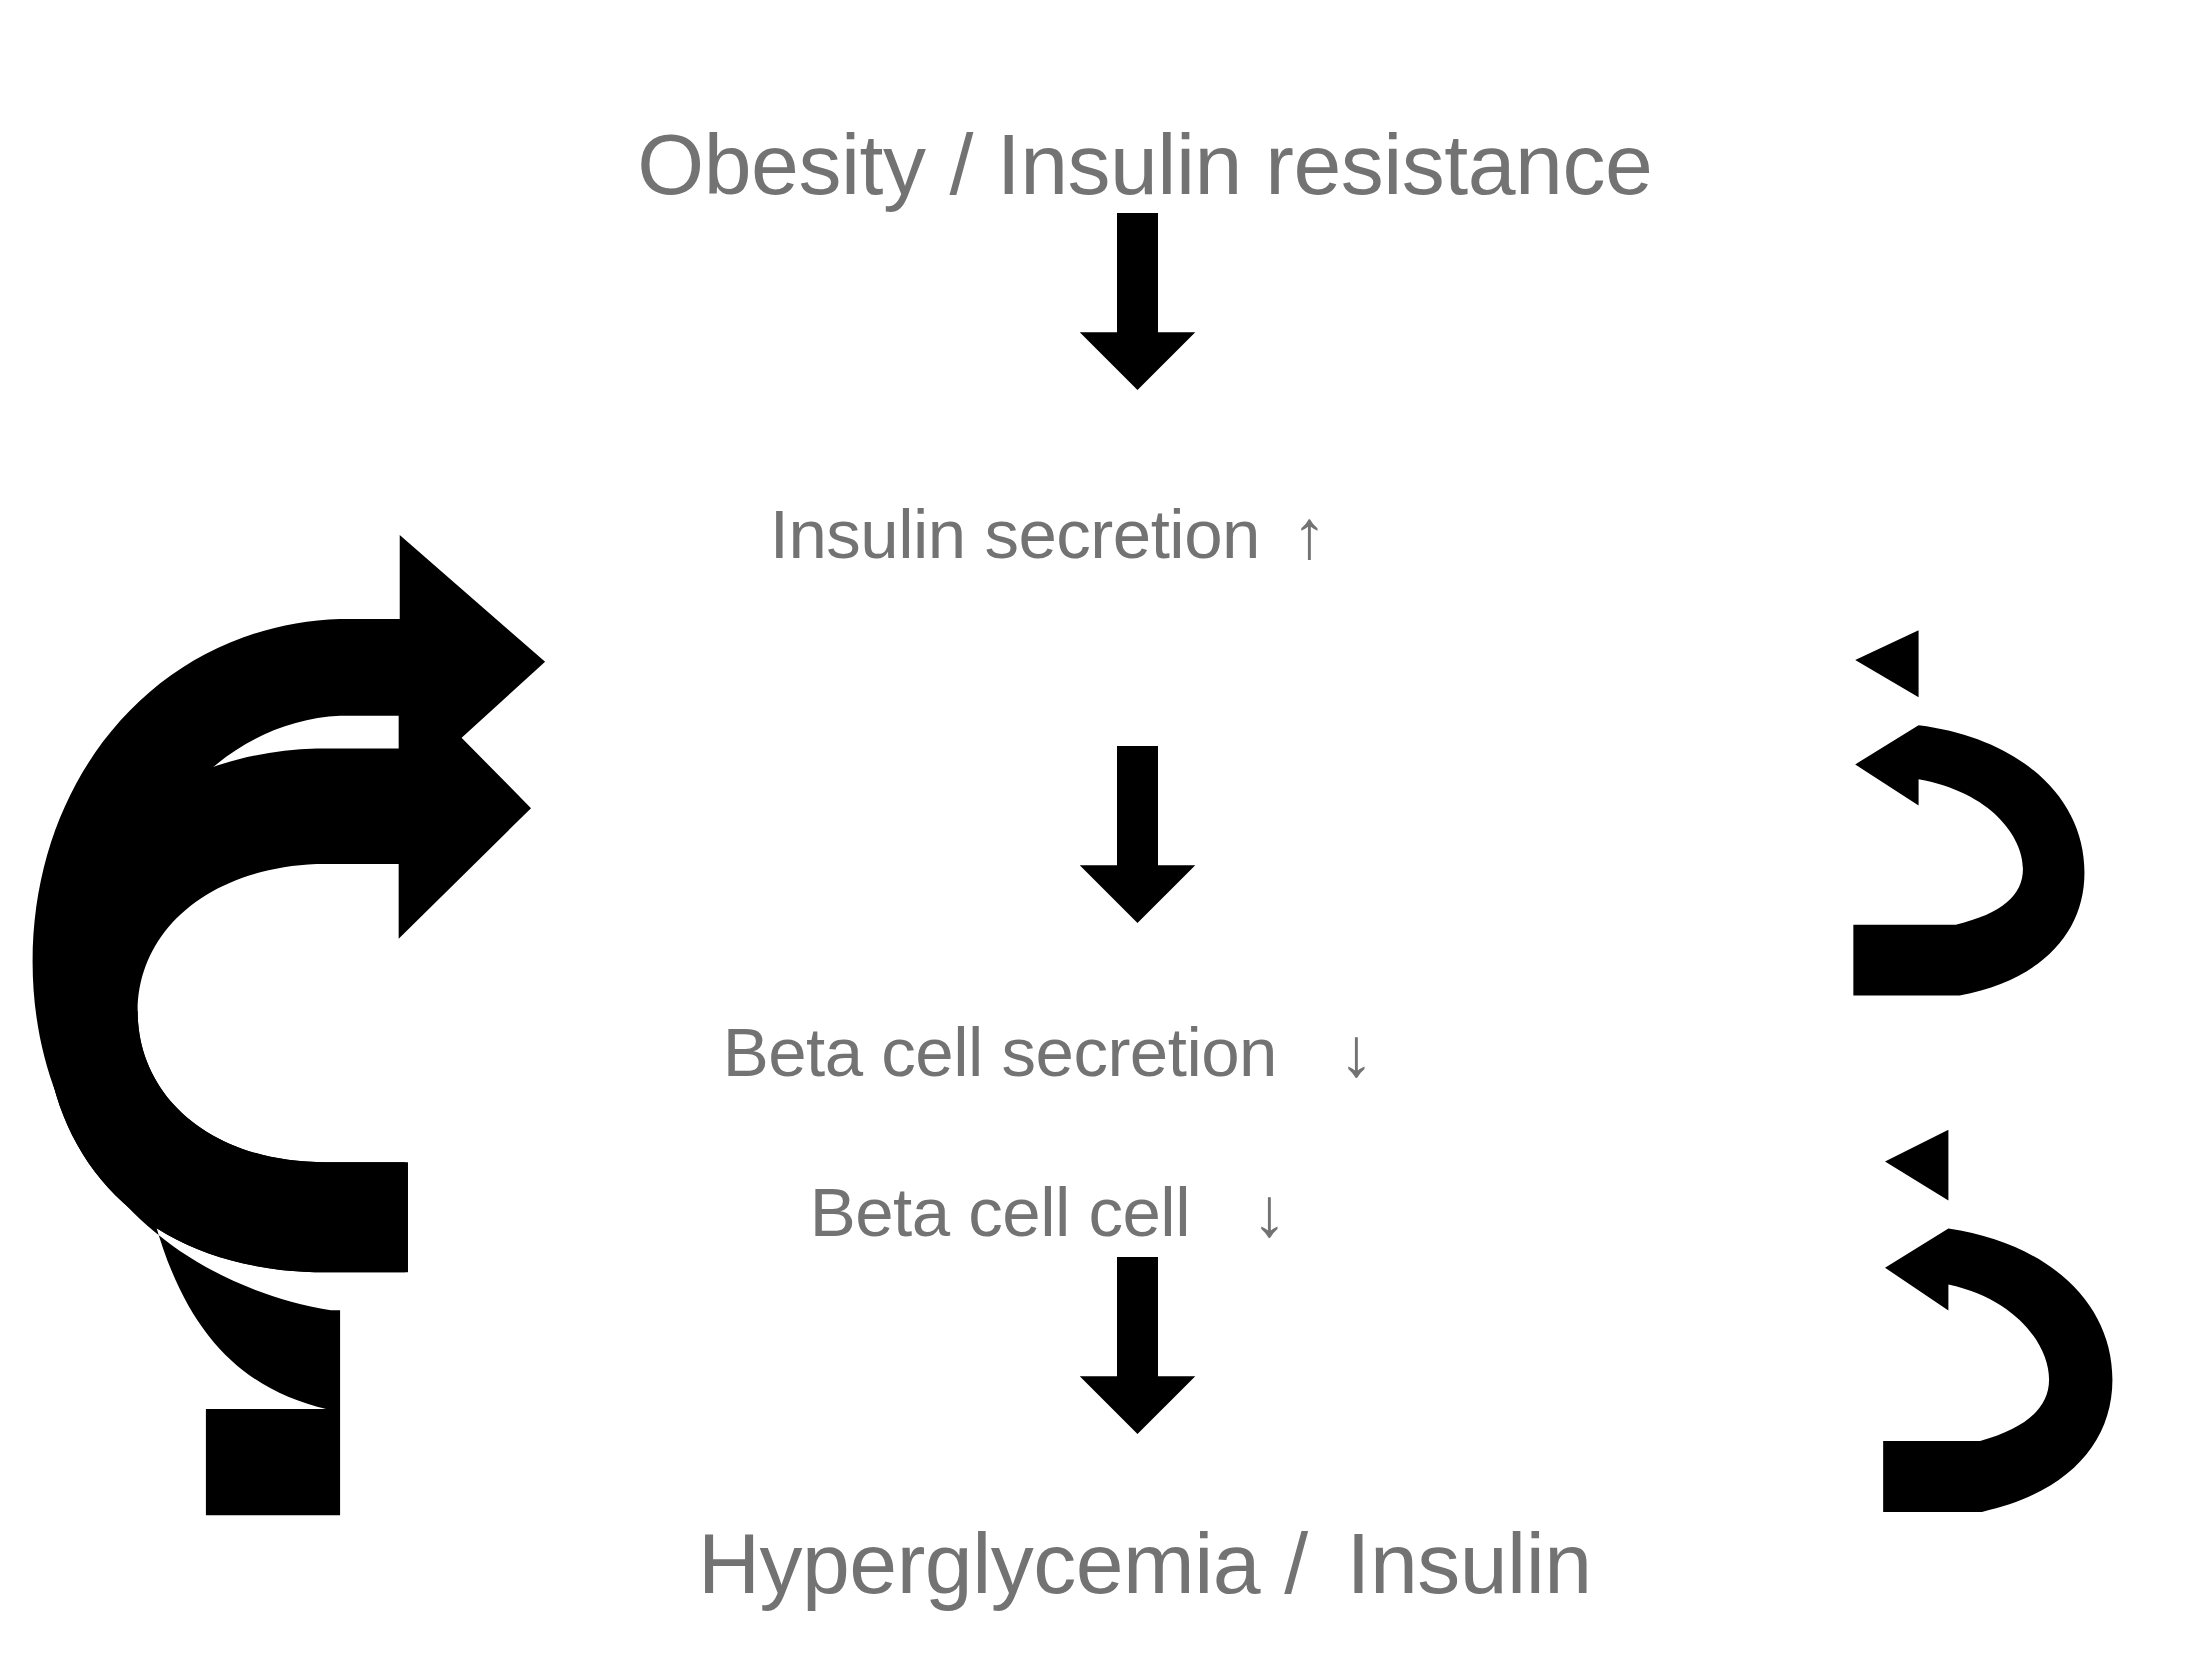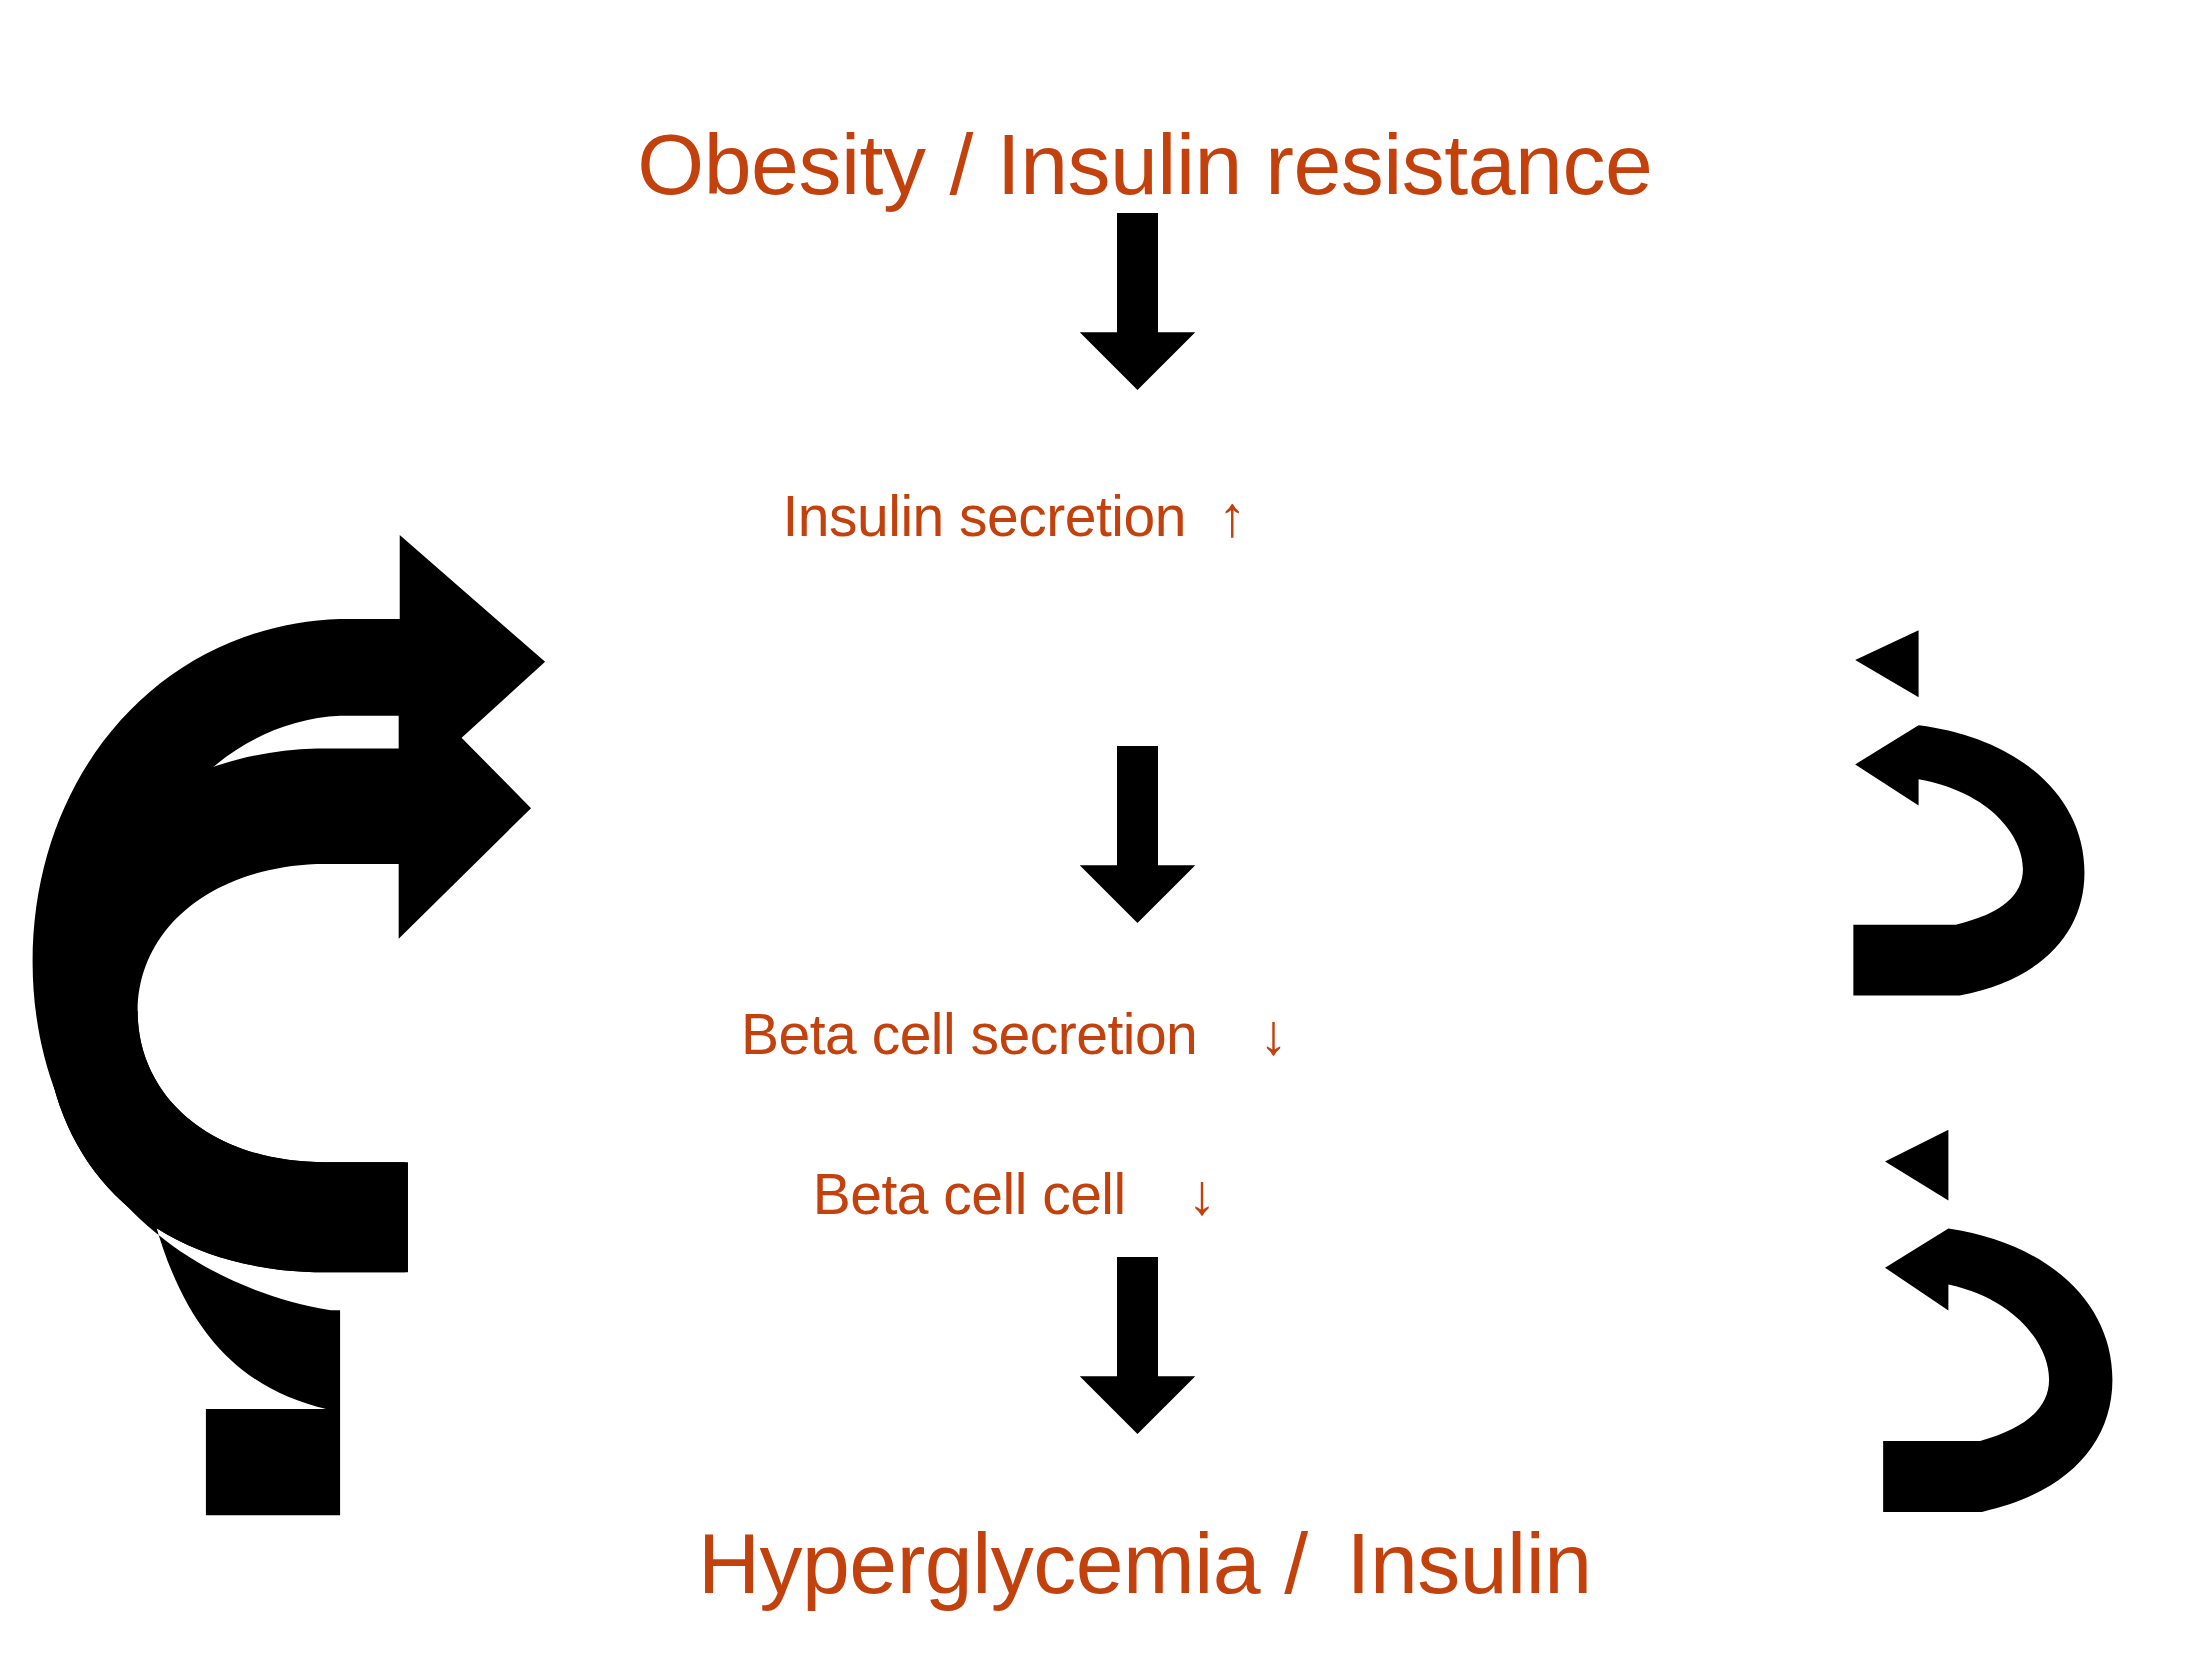--- a/index.html
+++ b/index.html
@@ -14,40 +14,41 @@
     background: #ffffff;
     overflow: hidden;
     font-family: "Liberation Sans", "DejaVu Sans", sans-serif;
     color: #000000;
   }
 
   
   .txt {
     position: absolute;
     white-space: pre;
-    color: #c2410c;
+    color: #737373;
     font-family: "Liberation Sans", "DejaVu Sans", sans-serif;
     font-weight: 400;
     letter-spacing: -0.5px;
     line-height: 1;
   }
 
   .row-title {
     top: 35px;
     left: 0;
     width: 2196px;
     text-align: center;
     font-size: 86px;
   }
 
   .row-mid {
     left: 0;
     width: 1967px;
     text-align: center;
-    font-size: 57px;
+    font-size: 69px;
+    padding-left: 27px;
   }
 
   .row-bottom {
     top: 1434px;
     left: 0;
     width: 2196px;
     text-align: center;
     font-size: 86px;
   }
 

